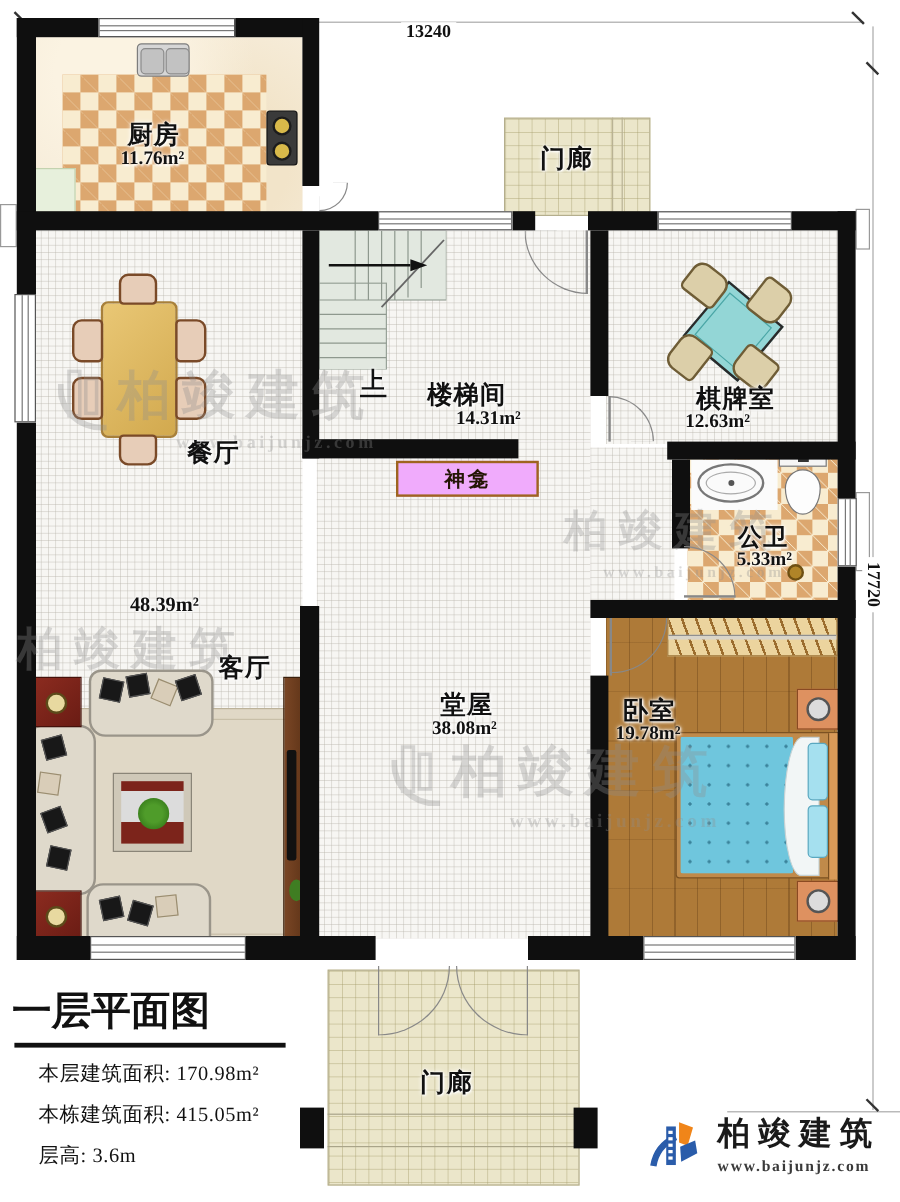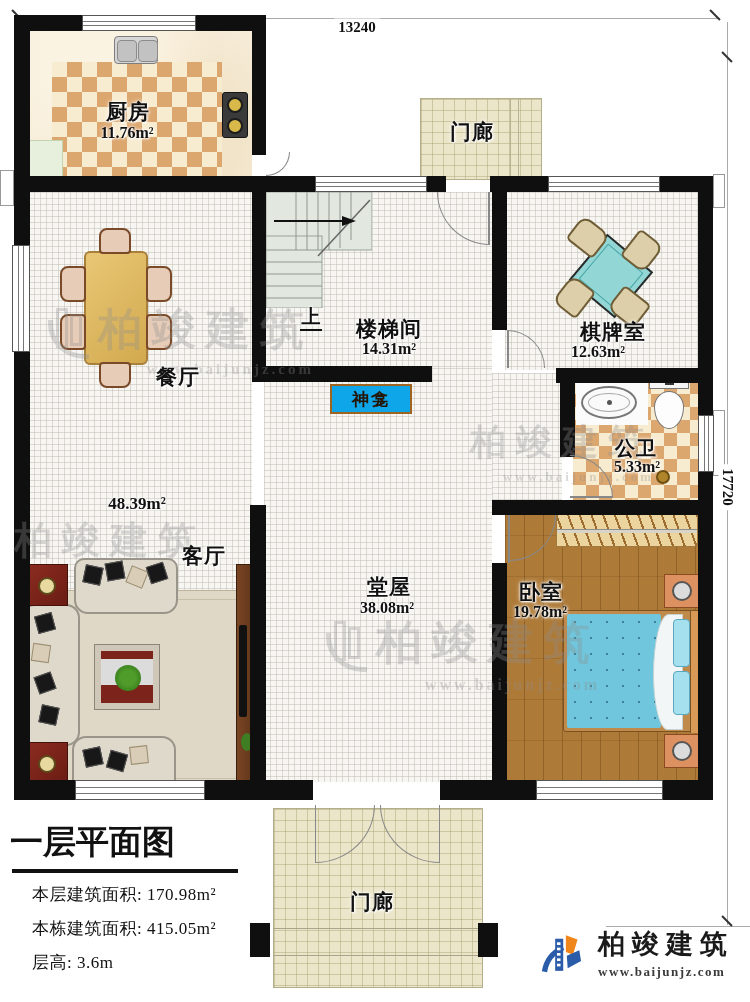--- a/index.html
+++ b/index.html
@@ -135,21 +135,21 @@
         <line x1="0" y1="94" x2="56" y2="94"></line>
       <line x1="0" y1="106" x2="56" y2="106"></line>
     </g>
     <line x1="104" y1="8" x2="52" y2="64" stroke="#666" stroke-width="1.5"></line>
     <line x1="8" y1="29" x2="76" y2="29" stroke="#111" stroke-width="2"></line>
     <polygon points="76,24 90,29 76,34" fill="#111"></polygon>
   </svg>
   <div class="lbl" style="left:311px;top:317px;font-size:19px;">上</div>
   <div class="abs" style="left:300px;top:329px;width:22px;height:2px;background:#111;z-index:70;"></div>
 
-  <div class="fur" style="left:330px;top:384px;width:82px;height:30px;background:#0ea5e9;border:2px solid #9e6420;z-index:42;display:flex;align-items:center;justify-content:center;text-align:right;">
+  <div class="fur" style="left:330px;top:384px;width:119px;height:30px;background:#f0abfc;border:2px solid #9e6420;z-index:42;display:flex;align-items:center;justify-content:center;text-align:right;">
     <span style="font-size:17px;font-weight:bold;color:#241505;letter-spacing:2px;">神龛</span>
   </div>
 
   <div class="fur" style="left:581px;top:246px;width:60px;height:60px;background:#93d6d6;border:2px solid #2a2a2a;transform:rotate(40deg);">
     <div style="position:absolute;inset:5px;border:1px solid #4aa6a6;"></div>
   </div>
   <div class="fur" style="left:571px;top:222px;width:34px;height:30px;background:#dccfa9;border:2px solid #6f5d36;border-radius:10px 10px 5px 5px;transform:rotate(38deg);"></div>
   <div class="fur" style="left:625px;top:236px;width:34px;height:30px;background:#dccfa9;border:2px solid #6f5d36;border-radius:10px 10px 5px 5px;transform:rotate(128deg);"></div>
   <div class="fur" style="left:557px;top:282px;width:34px;height:30px;background:#dccfa9;border:2px solid #6f5d36;border-radius:10px 10px 5px 5px;transform:rotate(-52deg);"></div>
   <div class="fur" style="left:612px;top:292px;width:34px;height:30px;background:#dccfa9;border:2px solid #6f5d36;border-radius:10px 10px 5px 5px;transform:rotate(218deg);"></div>
@@ -292,21 +292,21 @@
     <div class="wm-row">
         <span class="wm-name" style="font-size:38px;">柏竣建筑</span>
       </div>
   </div>
 
   <div class="lbl lbl-name" style="left:128px;top:112px;">厨房</div>
   <div class="lbl lbl-area" style="left:127px;top:133px;">11.76m²</div>
   <div class="lbl lbl-name" style="left:472px;top:132px;">门廊</div>
   <div class="lbl lbl-name" style="left:178px;top:377px;">餐厅</div>
   <div class="lbl lbl-name" style="left:389px;top:329px;">楼梯间</div>
-  <div class="lbl lbl-area" style="left:389px;top:349px;text-align:center;">14.31m²</div>
+  <div class="lbl lbl-area" style="left:407px;top:349px;text-align:center;">14.31m²</div>
   <div class="lbl lbl-name" style="left:600px;top:332px;padding-left:26px;">棋牌室</div>
   <div class="lbl lbl-area" style="left:598px;top:352px;">12.63m²</div>
   <div class="lbl lbl-name" style="left:636px;top:448px;font-size:20px;">公卫</div>
   <div class="lbl lbl-area" style="left:637px;top:467px;">5.33m²</div>
   <div class="lbl lbl-area" style="left:137px;top:504px;font-size:17px;">48.39m²</div>
   <div class="lbl lbl-name" style="left:204px;top:556px;">客厅</div>
   <div class="lbl lbl-name" style="left:389px;top:587px;">堂屋</div>
   <div class="lbl lbl-area" style="left:387px;top:608px;">38.08m²</div>
   <div class="lbl lbl-name" style="left:541px;top:592px;">卧室</div>
   <div class="lbl lbl-area" style="left:540px;top:612px;">19.78m²</div>

